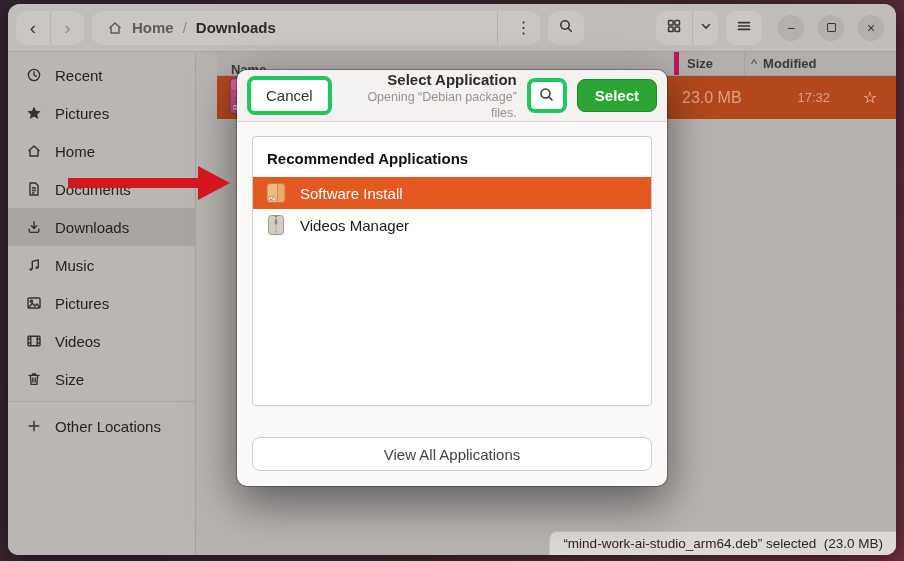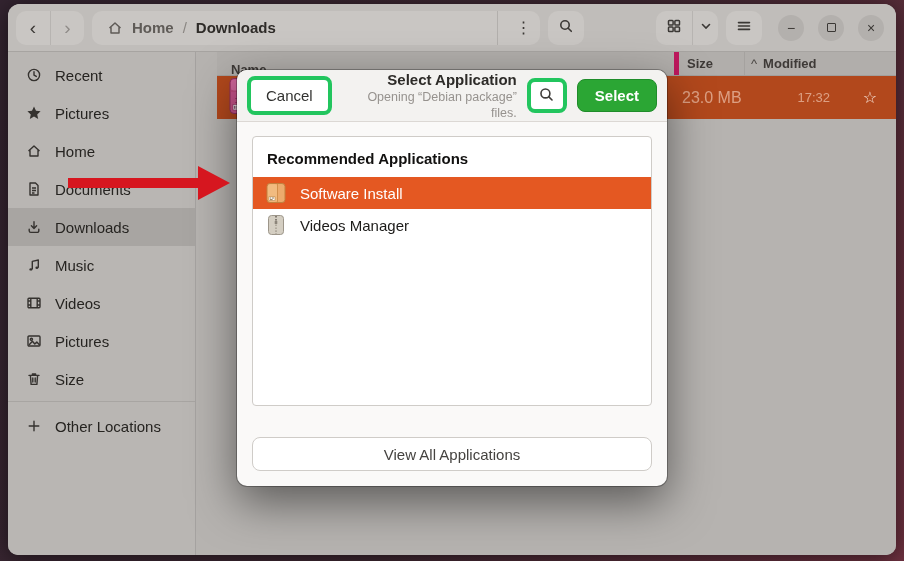--- a/index.html
+++ b/index.html
@@ -220,36 +220,36 @@
             <svg width="16" height="16" viewBox="0 0 16 16" fill="none" stroke="#35322f" stroke-width="1.4" stroke-linejoin="round">
               <path d="M6.3 12.3V4.4l6-1.4v7.7"></path>
               <ellipse cx="4.9" cy="12.4" rx="1.5" ry="1.2" fill="#35322f" stroke="none"></ellipse>
               <ellipse cx="10.9" cy="10.8" rx="1.5" ry="1.2" fill="#35322f" stroke="none"></ellipse>
             </svg>
           </span>
         <span>Music</span>
       </div>
       <div class="side-item">
         <span class="side-icon">
-            <svg width="16" height="16" viewBox="0 0 16 16" fill="none" stroke="#35322f" stroke-width="1.4">
-              <rect x="2" y="3.2" width="12" height="9.6" rx="1"></rect>
-              <path d="M4.8 3.2v9.6M11.2 3.2v9.6M2 6h2.8M2 10h2.8M11.2 6H14M11.2 10H14"></path>
-            </svg>
-          </span>
-        <span>Videos</span>
-      </div>
-      <div class="side-item">
-        <span class="side-icon">
             <svg width="16" height="16" viewBox="0 0 16 16" fill="none" stroke="#35322f" stroke-width="1.4" stroke-linejoin="round">
               <rect x="2" y="3" width="12" height="10" rx="1"></rect>
               <circle cx="5.4" cy="6.3" r="1.1"></circle>
               <path d="M3 12l3.4-3.8 2.4 2.8 2-2 2.8 3"></path>
             </svg>
           </span>
         <span>Pictures</span>
+      </div>
+      <div class="side-item">
+        <span class="side-icon">
+            <svg width="16" height="16" viewBox="0 0 16 16" fill="none" stroke="#35322f" stroke-width="1.4">
+              <rect x="2" y="3.2" width="12" height="9.6" rx="1"></rect>
+              <path d="M4.8 3.2v9.6M11.2 3.2v9.6M2 6h2.8M2 10h2.8M11.2 6H14M11.2 10H14"></path>
+            </svg>
+          </span>
+        <span>Videos</span>
       </div>
       <div class="side-item">
         <span class="side-icon">
             <svg width="16" height="16" viewBox="0 0 16 16" fill="none" stroke="#35322f" stroke-width="1.4" stroke-linecap="round" stroke-linejoin="round">
               <path d="M3 4.4h10M6.4 4.4V3h3.2v1.4M4.4 4.4l.7 9h5.8l.7-9"></path>
               <path d="M6.8 7v4M9.2 7v4"></path>
             </svg>
           </span>
         <span>Size</span>
       </div>
@@ -287,20 +287,23 @@
                 <rect x="2" y="2.5" width="26" height="11" rx="3" fill="#d36da0" opacity="0.75"></rect>
                 <path d="M6 21.5h13M6 25.5h9" stroke="#a23a6e" stroke-width="1.2"></path>
                 <rect x="4" y="27.5" width="9.5" height="5.5" fill="#f0e8ec" stroke="#8e2f5e" stroke-width="0.6"></rect>
                 <path d="M5.5 28.8v3M7 28.8v3M8.6 28.8v3M10.2 28.8v3M11.8 28.8v3" stroke="#5c2040" stroke-width="0.7"></path>
               </svg>
           </span>
         </div>
         <div class="fr-size">23.0 MB</div>
         <div class="fr-mod">17:32</div>
         <div class="fr-star"><span>☆</span></div>
+      </div>
+      <div class="status-bar">
+        <span>“mind-work-ai-studio_arm64.deb” selected  (23.0 MB)</span>
       </div>
     </div>
   </div>
 </div>
 
 <div class="dialog">
   <div class="dialog-header">
     <button class="gtk-btn cancel-btn">Cancel</button>
     <div class="dlg-title-block">
       <div class="dlg-title">Select Application</div>

